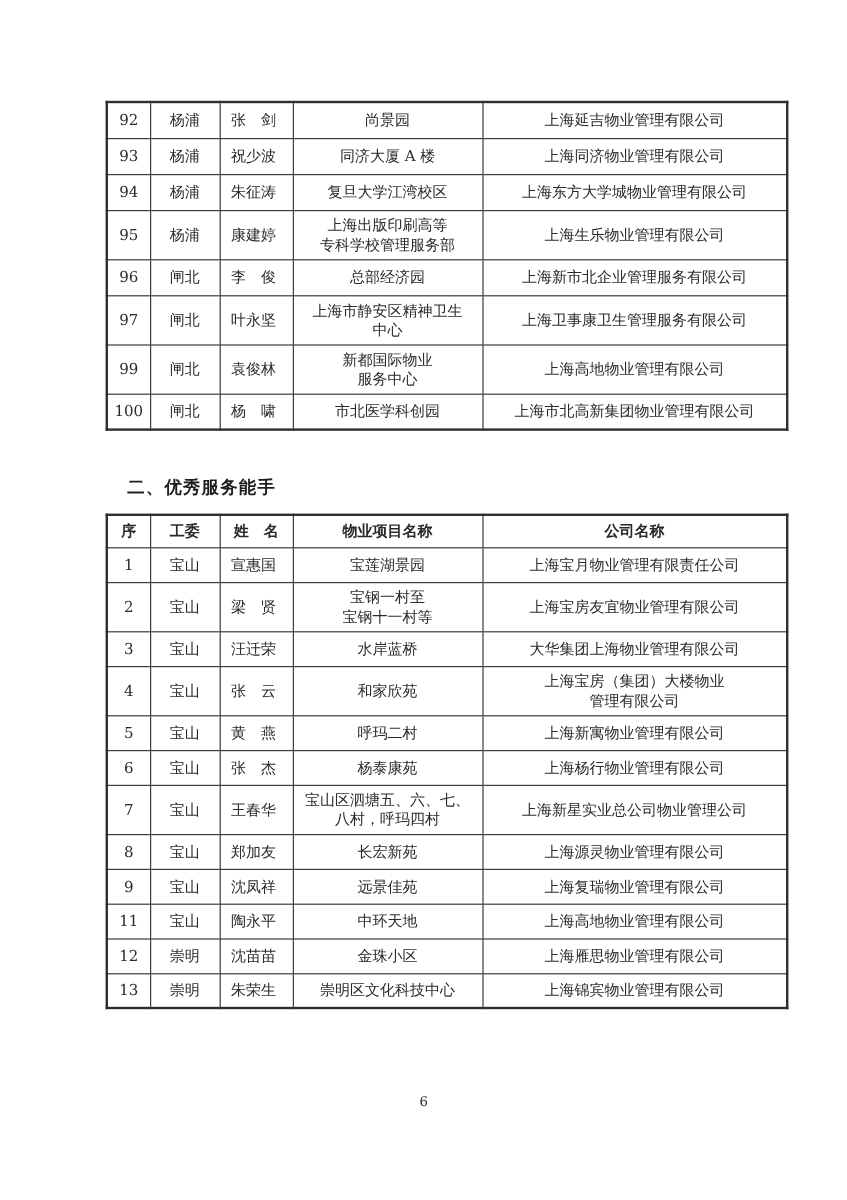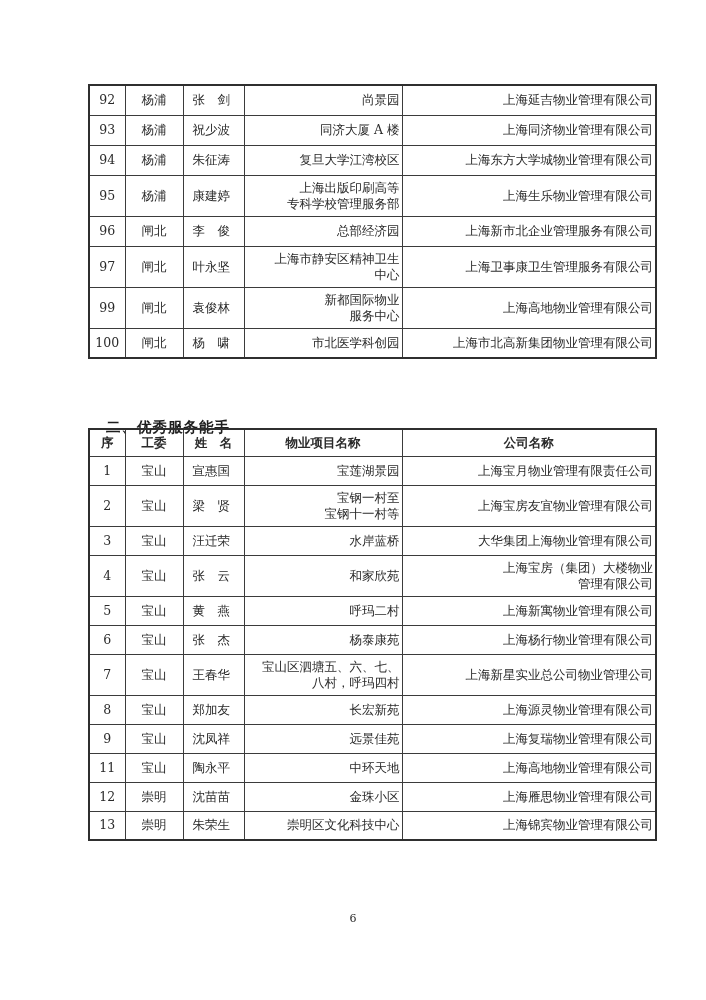--- a/index.html
+++ b/index.html
@@ -37,25 +37,25 @@
     text-align: center;
     vertical-align: middle;
     font-weight: normal;
     overflow: hidden;
   }
   #table-awardees tr { height: 30px; }
   #table-experts tr  { height: 29px; }
   #table-experts tr.hdr { height: 27px; }
   th { font-weight: bold; }
   td.cell-name { text-align: left; padding-left: 9px; }
-  td.cell-project, td.cell-company { white-space: pre-line; text-align: right; }
+  td.cell-project, td.cell-company { white-space: pre-line; }
   .section-heading {
     position: absolute;
     left: 106px;
-    top: 418px;
+    top: 397px;
     font-size: 14.5px;
     font-weight: bold;
     letter-spacing: 1px;
     color: #1e1e1e;
   }
   .page-number {
     position: absolute;
     left: 0;
     top: 912px;
     width: 706px;

